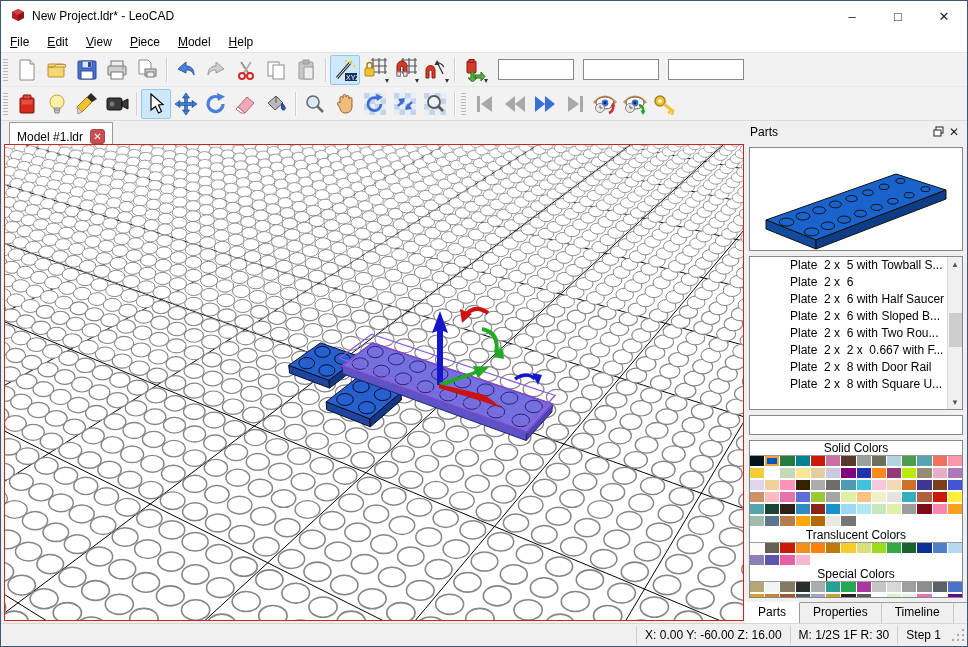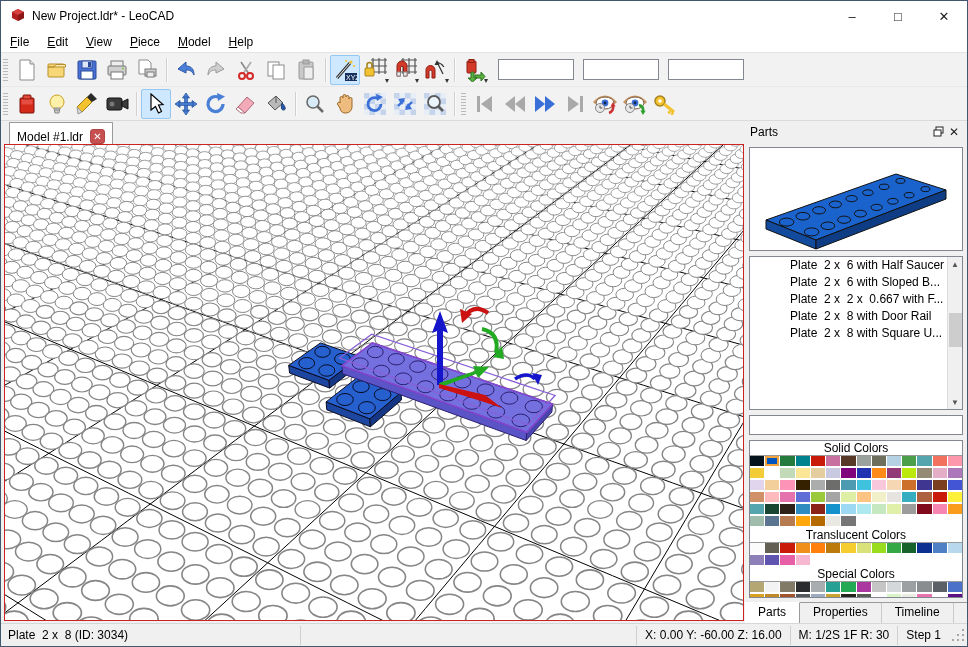--- a/index.html
+++ b/index.html
@@ -2213,22 +2213,25 @@
         <ellipse cx="142.9" cy="53.3" rx="5.3" ry="2.9" fill="#1b63cc" stroke="#111"></ellipse>
         <ellipse cx="117.9" cy="44.7" rx="5.3" ry="2.9" fill="#1b63cc" stroke="#111"></ellipse>
         <ellipse cx="159.1" cy="47.2" rx="4.9" ry="2.7" fill="#1b63cc" stroke="#111"></ellipse>
         <ellipse cx="134.1" cy="38.8" rx="4.9" ry="2.7" fill="#1b63cc" stroke="#111"></ellipse>
         <ellipse cx="175.4" cy="41.1" rx="4.5" ry="2.5" fill="#1b63cc" stroke="#111"></ellipse>
         <ellipse cx="150.4" cy="32.9" rx="4.5" ry="2.5" fill="#1b63cc" stroke="#111"></ellipse>
       </svg>
   </div>
   <div class="partlist">
     <div class="plrows" id="plrows">
+        <div class="plrow">Plate  2 x  5 with Towball S...</div>
+        <div class="plrow">Plate  2 x  6</div>
         <div class="plrow">Plate  2 x  6 with Half Saucer</div>
         <div class="plrow">Plate  2 x  6 with Sloped B...</div>
+        <div class="plrow">Plate  2 x  6 with Two Rou...</div>
         <div class="plrow">Plate  2 x  2 x  0.667 with F...</div>
         <div class="plrow">Plate  2 x  8 with Door Rail</div>
         <div class="plrow">Plate  2 x  8 with Square U...</div>
       </div>
     <div class="plscroll">
       <span class="arr">▲</span>
       <span class="plthumb"></span>
       <span class="arr" style="margin-top:auto">▼</span>
     </div>
   </div>
@@ -2382,21 +2385,20 @@
       </div>
     </div>
   <div class="paneltabs" id="paneltabs">
       <div class="ptab active">Parts</div>
       <div class="ptab">Properties</div>
       <div class="ptab">Timeline</div>
     </div>
 </div>
 
 <div class="statusbar">
-  <span class="sbleft pre">Plate  2 x  8 (ID: 3034)</span>
   <span class="sbspacer"></span>
   <span class="sbitem">X: 0.00 Y: -60.00 Z: 16.00</span>
   <span class="sbitem">M: 1/2S 1F R: 30</span>
   <span class="sbitem">Step 1</span>
   <span class="sbgrip">
       <i style="right:1px;bottom:1px"></i>
       <i style="right:1px;bottom:6px"></i>
       <i style="right:6px;bottom:1px"></i>
       <i style="right:1px;bottom:11px"></i>
       <i style="right:6px;bottom:6px"></i>

